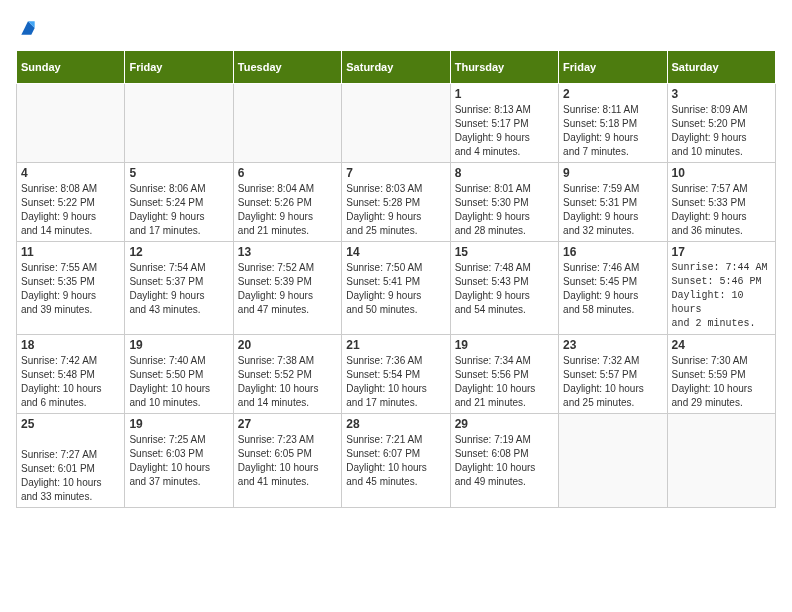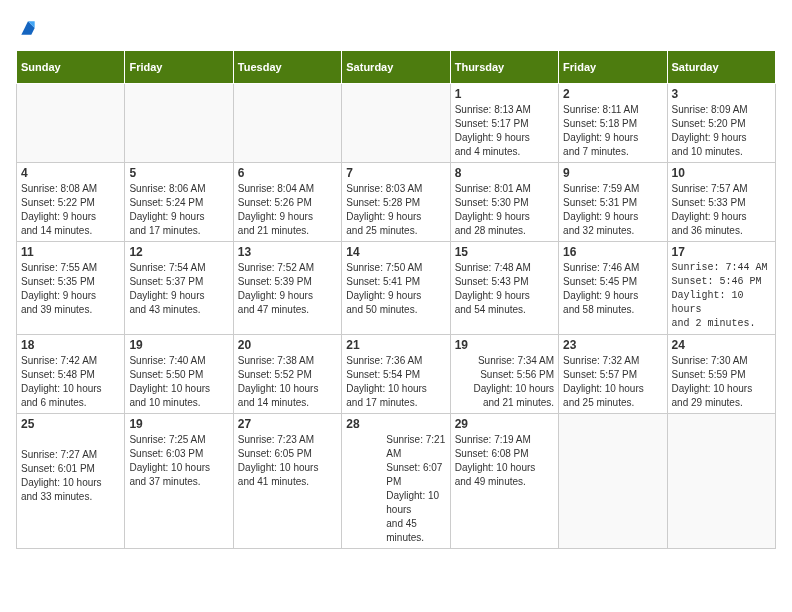--- a/index.html
+++ b/index.html
@@ -277,21 +277,21 @@
           </td>
           <td>
             <span class="day-num">21</span>
             <div class="day-info" style="white-space: pre-line;">Sunrise: 7:36 AM
 Sunset: 5:54 PM
 Daylight: 10 hours
 and 17 minutes.</div>
           </td>
           <td>
             <span class="day-num">19</span>
-            <div class="day-info" style="white-space: pre-line; text-align: right;">Sunrise: 7:34 AM
+            <div class="day-info" style="white-space: pre-line;">Sunrise: 7:34 AM
 Sunset: 5:56 PM
 Daylight: 10 hours
 and 21 minutes.</div>
           </td>
           <td>
             <span class="day-num">23</span>
             <div class="day-info" style="white-space: pre-line;">Sunrise: 7:32 AM
 Sunset: 5:57 PM
 Daylight: 10 hours
 and 25 minutes.</div>
@@ -321,21 +321,21 @@
           </td>
           <td>
             <span class="day-num">27</span>
             <div class="day-info" style="white-space: pre-line;">Sunrise: 7:23 AM
 Sunset: 6:05 PM
 Daylight: 10 hours
 and 41 minutes.</div>
           </td>
           <td>
             <span class="day-num">28</span>
-            <div class="day-info" style="white-space: pre-line; margin-left: 40px;">Sunrise: 7:21 AM
+            <div class="day-info" style="white-space: pre-line;">Sunrise: 7:21 AM
 Sunset: 6:07 PM
 Daylight: 10 hours
 and 45 minutes.</div>
           </td>
           <td>
             <span class="day-num">29</span>
             <div class="day-info" style="white-space: pre-line;">Sunrise: 7:19 AM
 Sunset: 6:08 PM
 Daylight: 10 hours
 and 49 minutes.</div>

